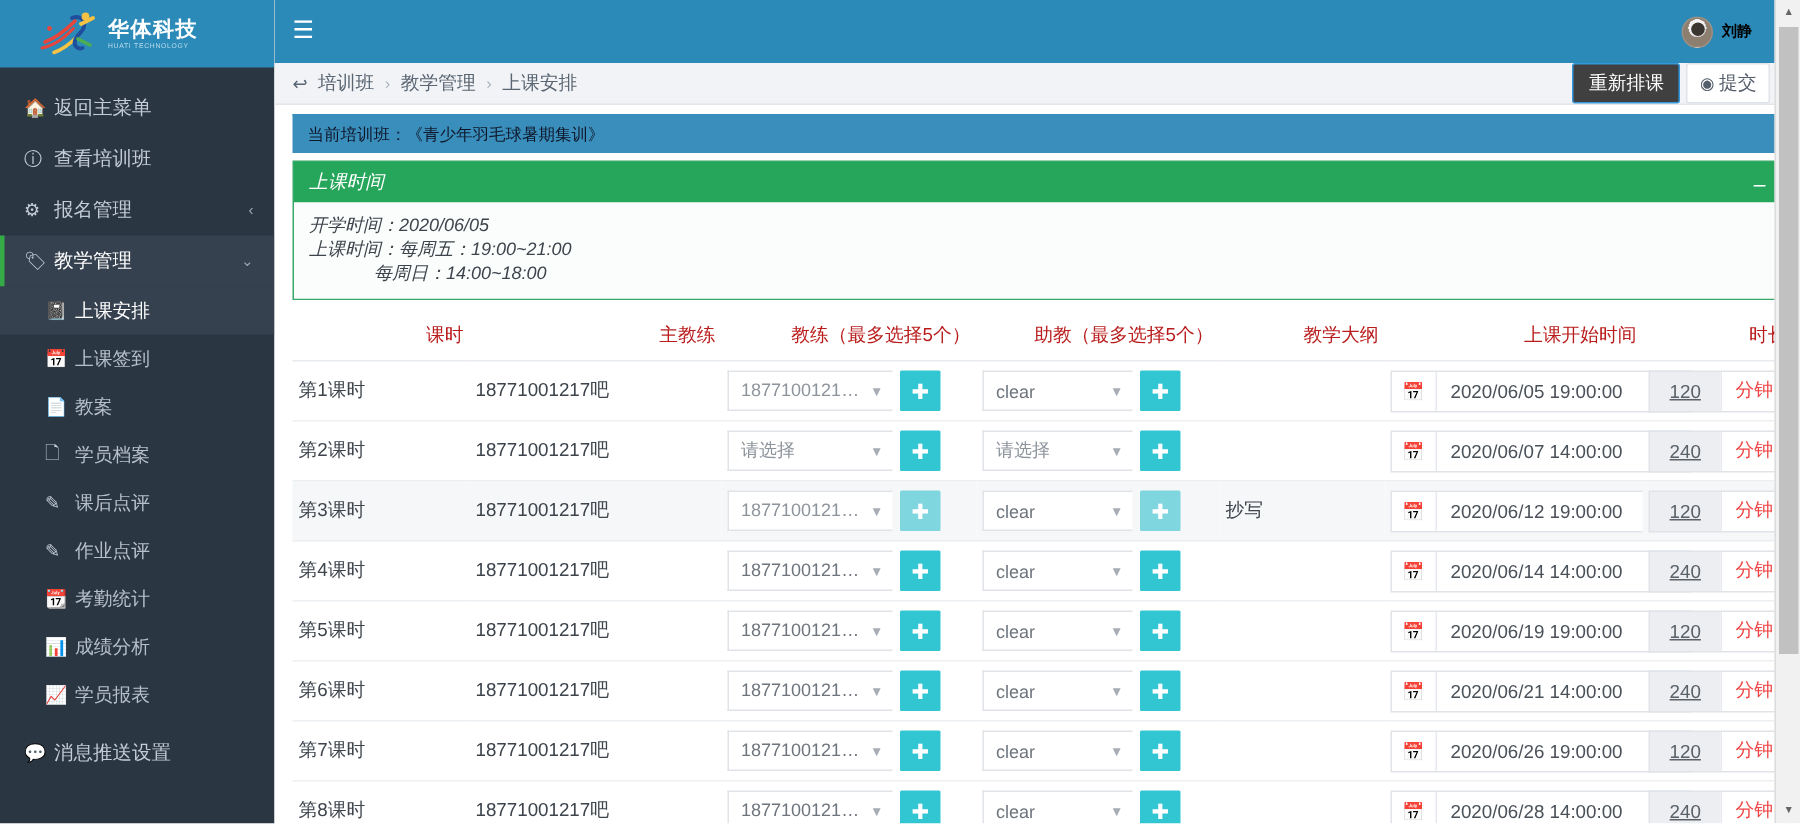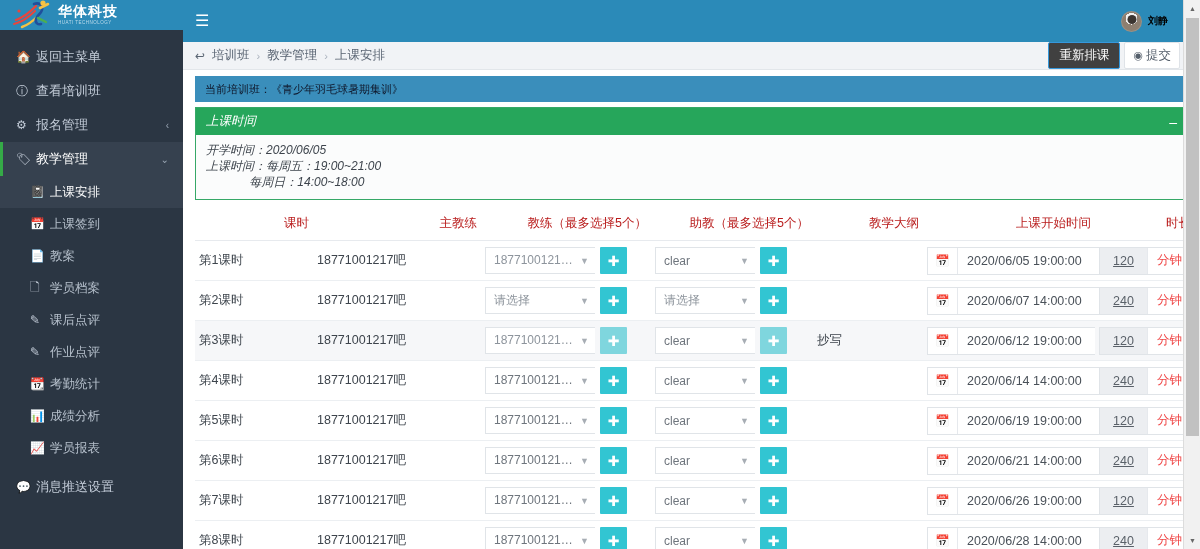--- a/index.html
+++ b/index.html
@@ -14,24 +14,24 @@
 
   
   .sidebar {
     width: 183px; height: 549px;
     background: #2b3643;
     flex: 0 0 183px;
     position: relative;
     overflow: hidden;
   }
   .logo-bar {
-    height: 30px;
+    height: 45px;
     background: #2b8ab8;
     display: flex; align-items: center;
-    padding-left: 10px;
+    padding-left: 24px;
     overflow: hidden;
   }
   .logo-mark { width: 46px; height: 34px; position: relative; flex: 0 0 46px;}
   .logo-text-wrap { margin-left: 2px; display:flex; flex-direction:column; justify-content:center; }
   .logo-cn { color: #ffffff; font-size: 14px; font-weight: bold; letter-spacing: 1px; line-height: 15px; }
   .logo-en { color: #bcdcec; font-size: 4.5px; letter-spacing: .5px; line-height: 7px; }
 
   .nav { padding-top: 10px; }
   .nav-item {
     display: flex; align-items: center;

